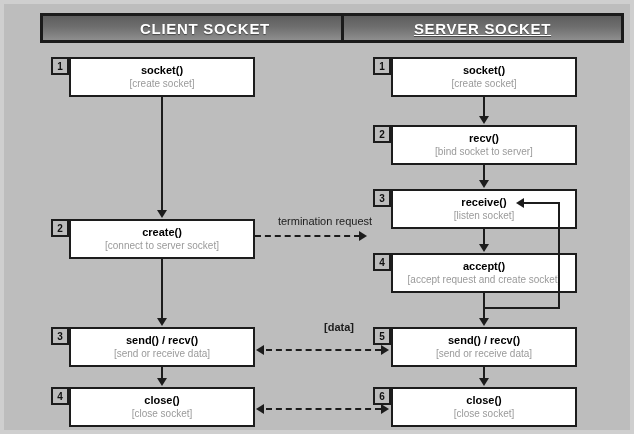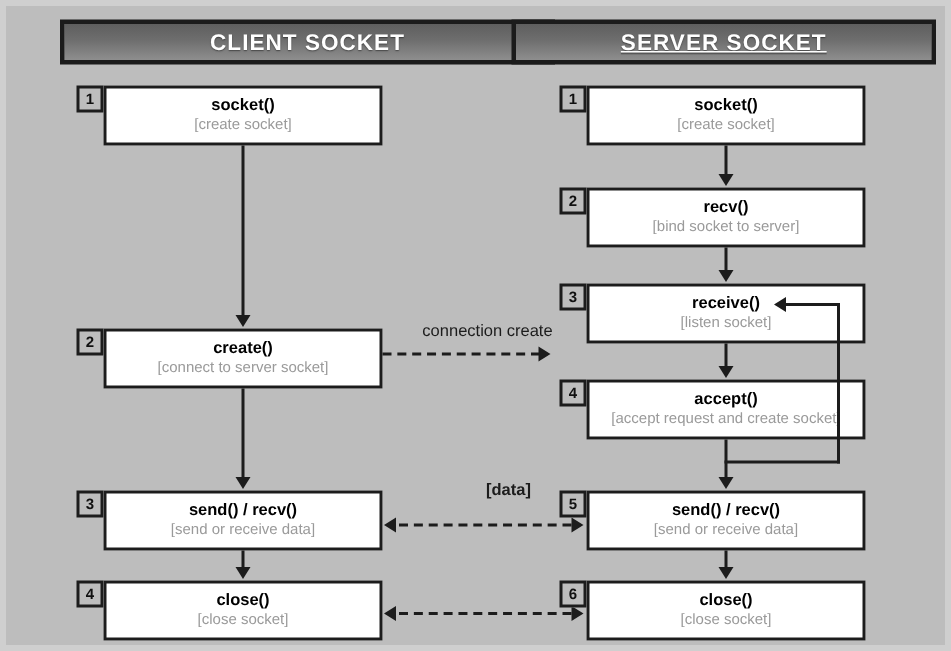--- a/index.html
+++ b/index.html
@@ -218,21 +218,21 @@
 
   <div class="vline" style="left:479px; top:363px; height:12px;"></div>
   <div class="arrow-down" style="left:475px; top:374px;"></div>
 
   <div class="hline" style="left:479px; top:303px; width:77px;"></div>
   <div class="vline" style="left:554px; top:198px; height:107px;"></div>
   <div class="hline" style="left:581px; top:198px; width:0px;"></div>
   <div class="hline" style="left:520px; top:198px; width:36px;"></div>
   <div class="arrow-left" style="left:512px; top:194px;"></div>
 
-  <div class="edge-label" style="left:256px; top:211px; width:130px;">connection create</div>
+  <div class="edge-label" style="left:256px; top:211px; width:130px;">termination request</div>
   <div class="dashed-h" style="left:251px; top:231px; width:105px;"></div>
   <div class="arrow-right" style="left:355px; top:227px;"></div>
 
   <div class="edge-label" style="left:294px; top:317px; width:82px; font-weight:bold;">[data]</div>
   <div class="dashed-h" style="left:262px; top:345px; width:115px;"></div>
   <div class="arrow-left" style="left:252px; top:341px;"></div>
   <div class="arrow-right" style="left:377px; top:341px;"></div>
 
   <div class="dashed-h" style="left:262px; top:404px; width:115px;"></div>
   <div class="arrow-left" style="left:252px; top:400px;"></div>

